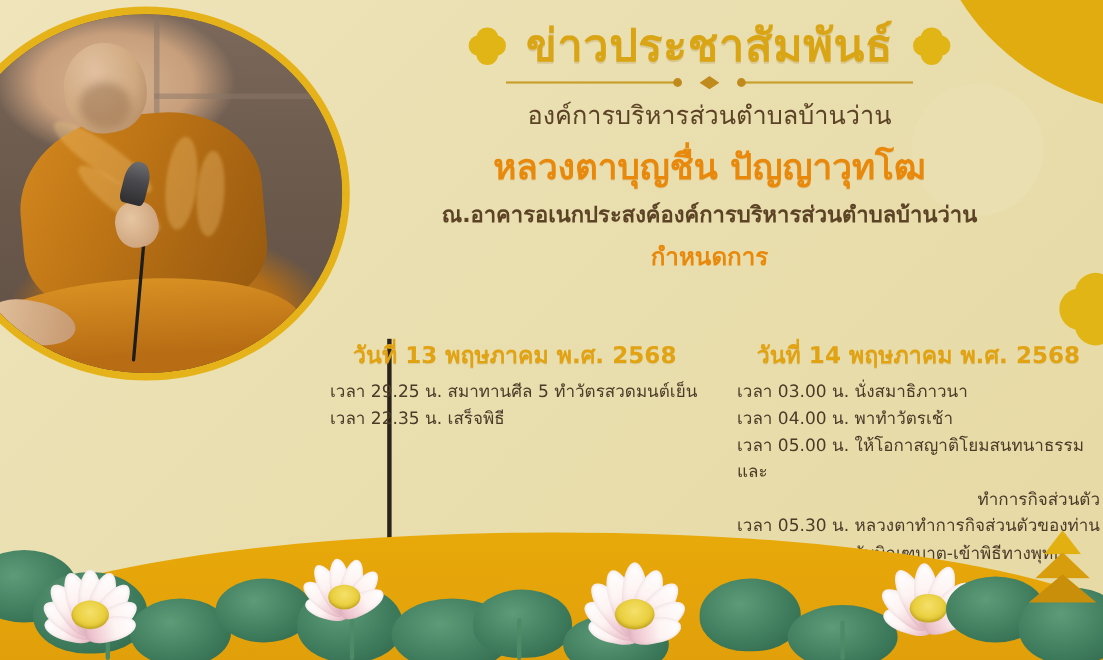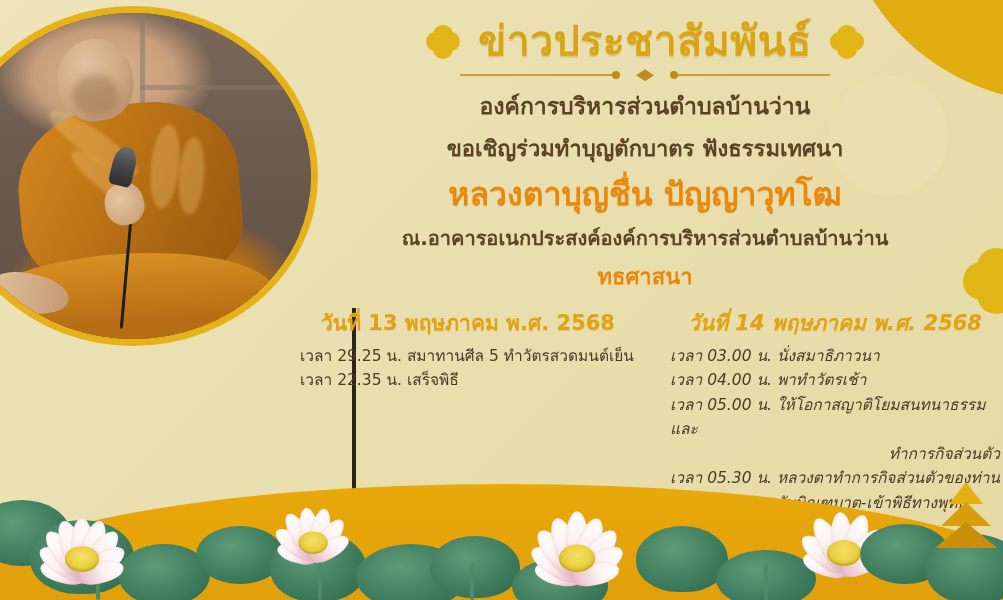--- a/index.html
+++ b/index.html
@@ -170,21 +170,21 @@
   }
   .divider .dot.d1{ left:41%; }
   .divider .dot.d2{ right:41%; }
   .divider .gem{
     position:absolute; top:1px; left:50%; margin-left:-9px;
     width:18px; height:12px;
     background:#c08b1c;
     clip-path:polygon(50% 0,100% 50%,50% 100%,0 50%);
   }
   .line-org {
-    font-size:23px; font-weight:700; color:#5c4326;
+    font-size:23px; font-weight:400; color:#5c4326;
     line-height:1.5; margin-top:2px;
   }
   .line-invite {
     font-size:22px; font-weight:700; color:#5c4326;
     line-height:1.6; margin-top:7px;
   }
   .monk-name {
     font-size:32px; font-weight:700; color:#e8890c;
     line-height:1.4; margin-top:6px;
     text-shadow:0 1px 0 rgba(160,90,5,.15);
@@ -198,21 +198,21 @@
     margin-top:6px;
   }
 
   
   .schedule {
     position:absolute; left:300px; top:306px; width:700px;
     display:flex; align-items:flex-start;
   }
   .col { position:relative; }
   .col-left { width:352px; padding-right:16px; }
-  .col-right { width:348px; padding-left:18px;font-style:italic; }
+  .col-right { width:348px; padding-left:18px; }
   .col-divider {
     position:absolute; left:352px; top:308px;
     width:4px; height:196px;
     background:#2a231a;
   }
   .day-title {
     font-size:21px; font-weight:700; color:#e1a312;
     margin-bottom:5px; text-align:center;
     text-shadow:0 1px 0 rgba(150,100,10,.15);
   }
@@ -337,24 +337,23 @@
 
     <div class="divider">
       <span class="bar l"></span>
         <span class="bar r"></span>
       <span class="dot d1"></span>
         <span class="dot d2"></span>
       <span class="gem"></span>
     </div>
 
     <div class="line-org">องค์การบริหารส่วนตำบลบ้านว่าน</div>
-    <div class="line-invite">ขอเชิญร่วมทำบุญตักบาตร ฟังธรรมเทศนา</div>
     <div class="monk-name">หลวงตาบุญชื่น ปัญญาวุทโฒ</div>
     <div class="venue">ณ.อาคารอเนกประสงค์องค์การบริหารส่วนตำบลบ้านว่าน</div>
-    <div class="agenda-head">ทธศาสนา</div>
+    <div class="agenda-head">กำหนดการ</div>
   </div>
 
   <div class="col-divider"></div>
 
   <div class="schedule">
     <div class="col col-left">
       <div class="day-title">วันที่ 13 พฤษภาคม พ.ศ. 2568</div>
       <div>
         <div class="sched-line">เวลา 29.25 น. สมาทานศีล 5 ทำวัตรสวดมนต์เย็น</div>
         <div class="sched-line">เวลา 22.35 น. เสร็จพิธี</div>

